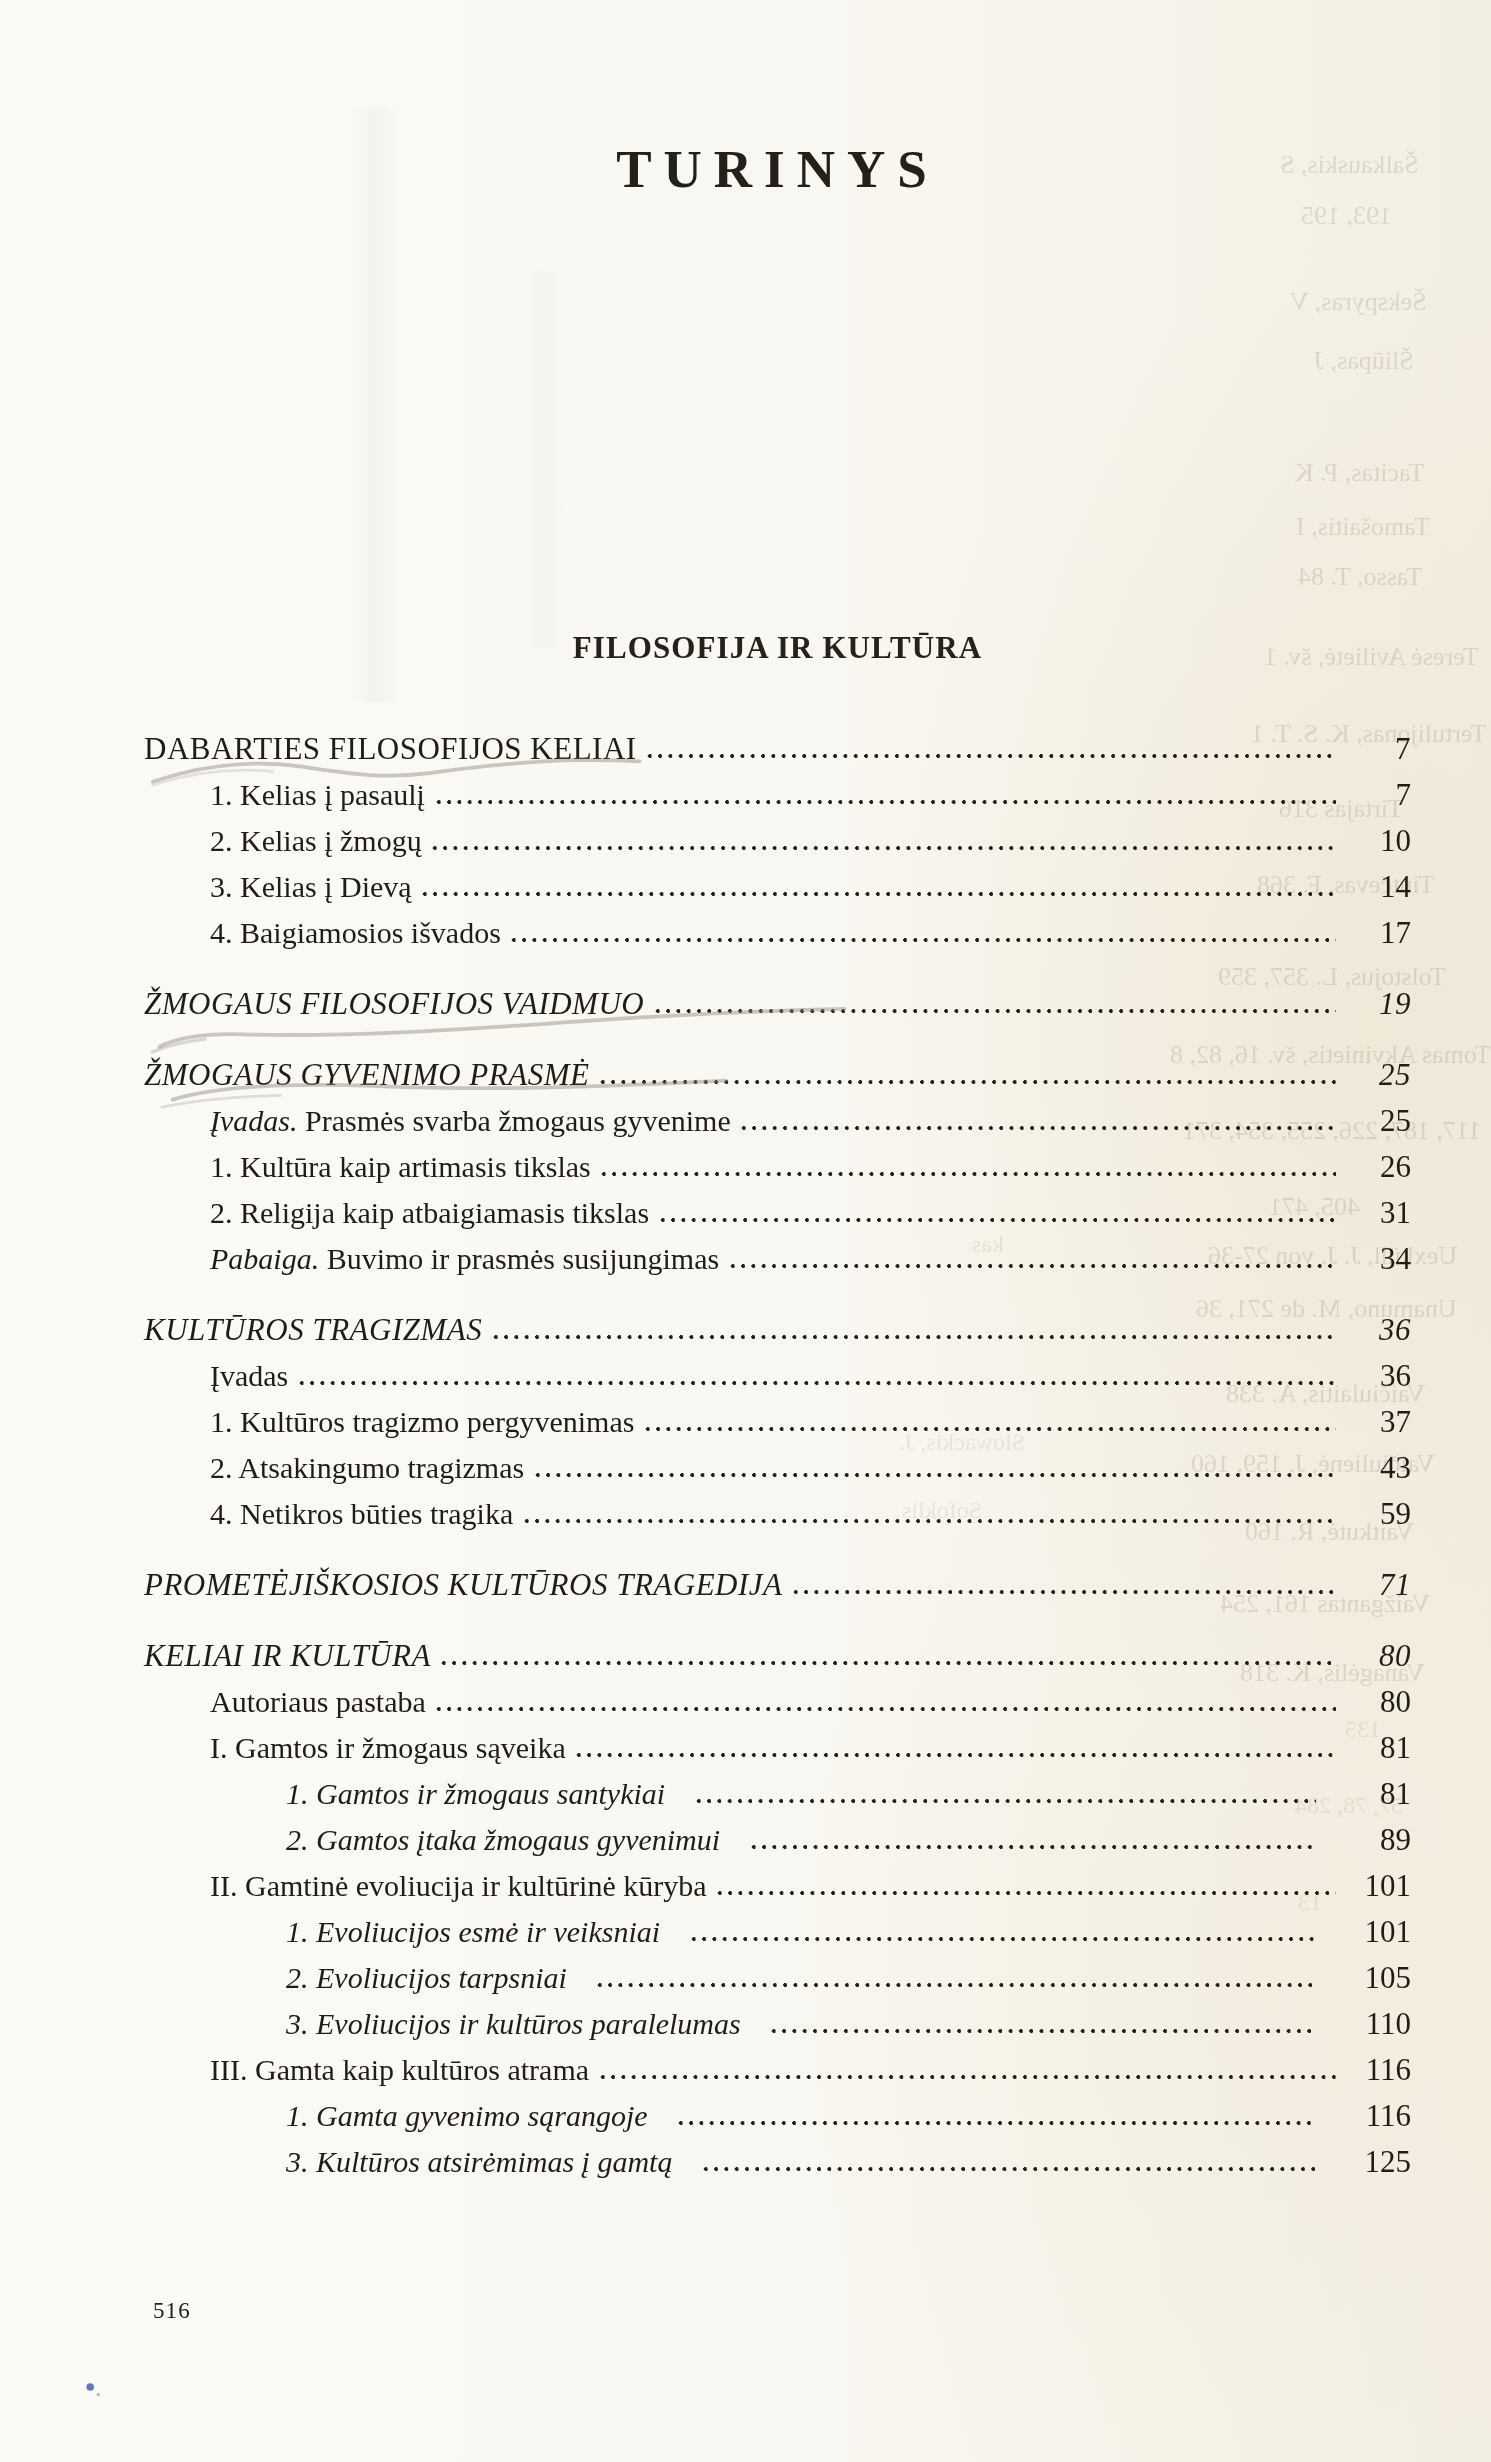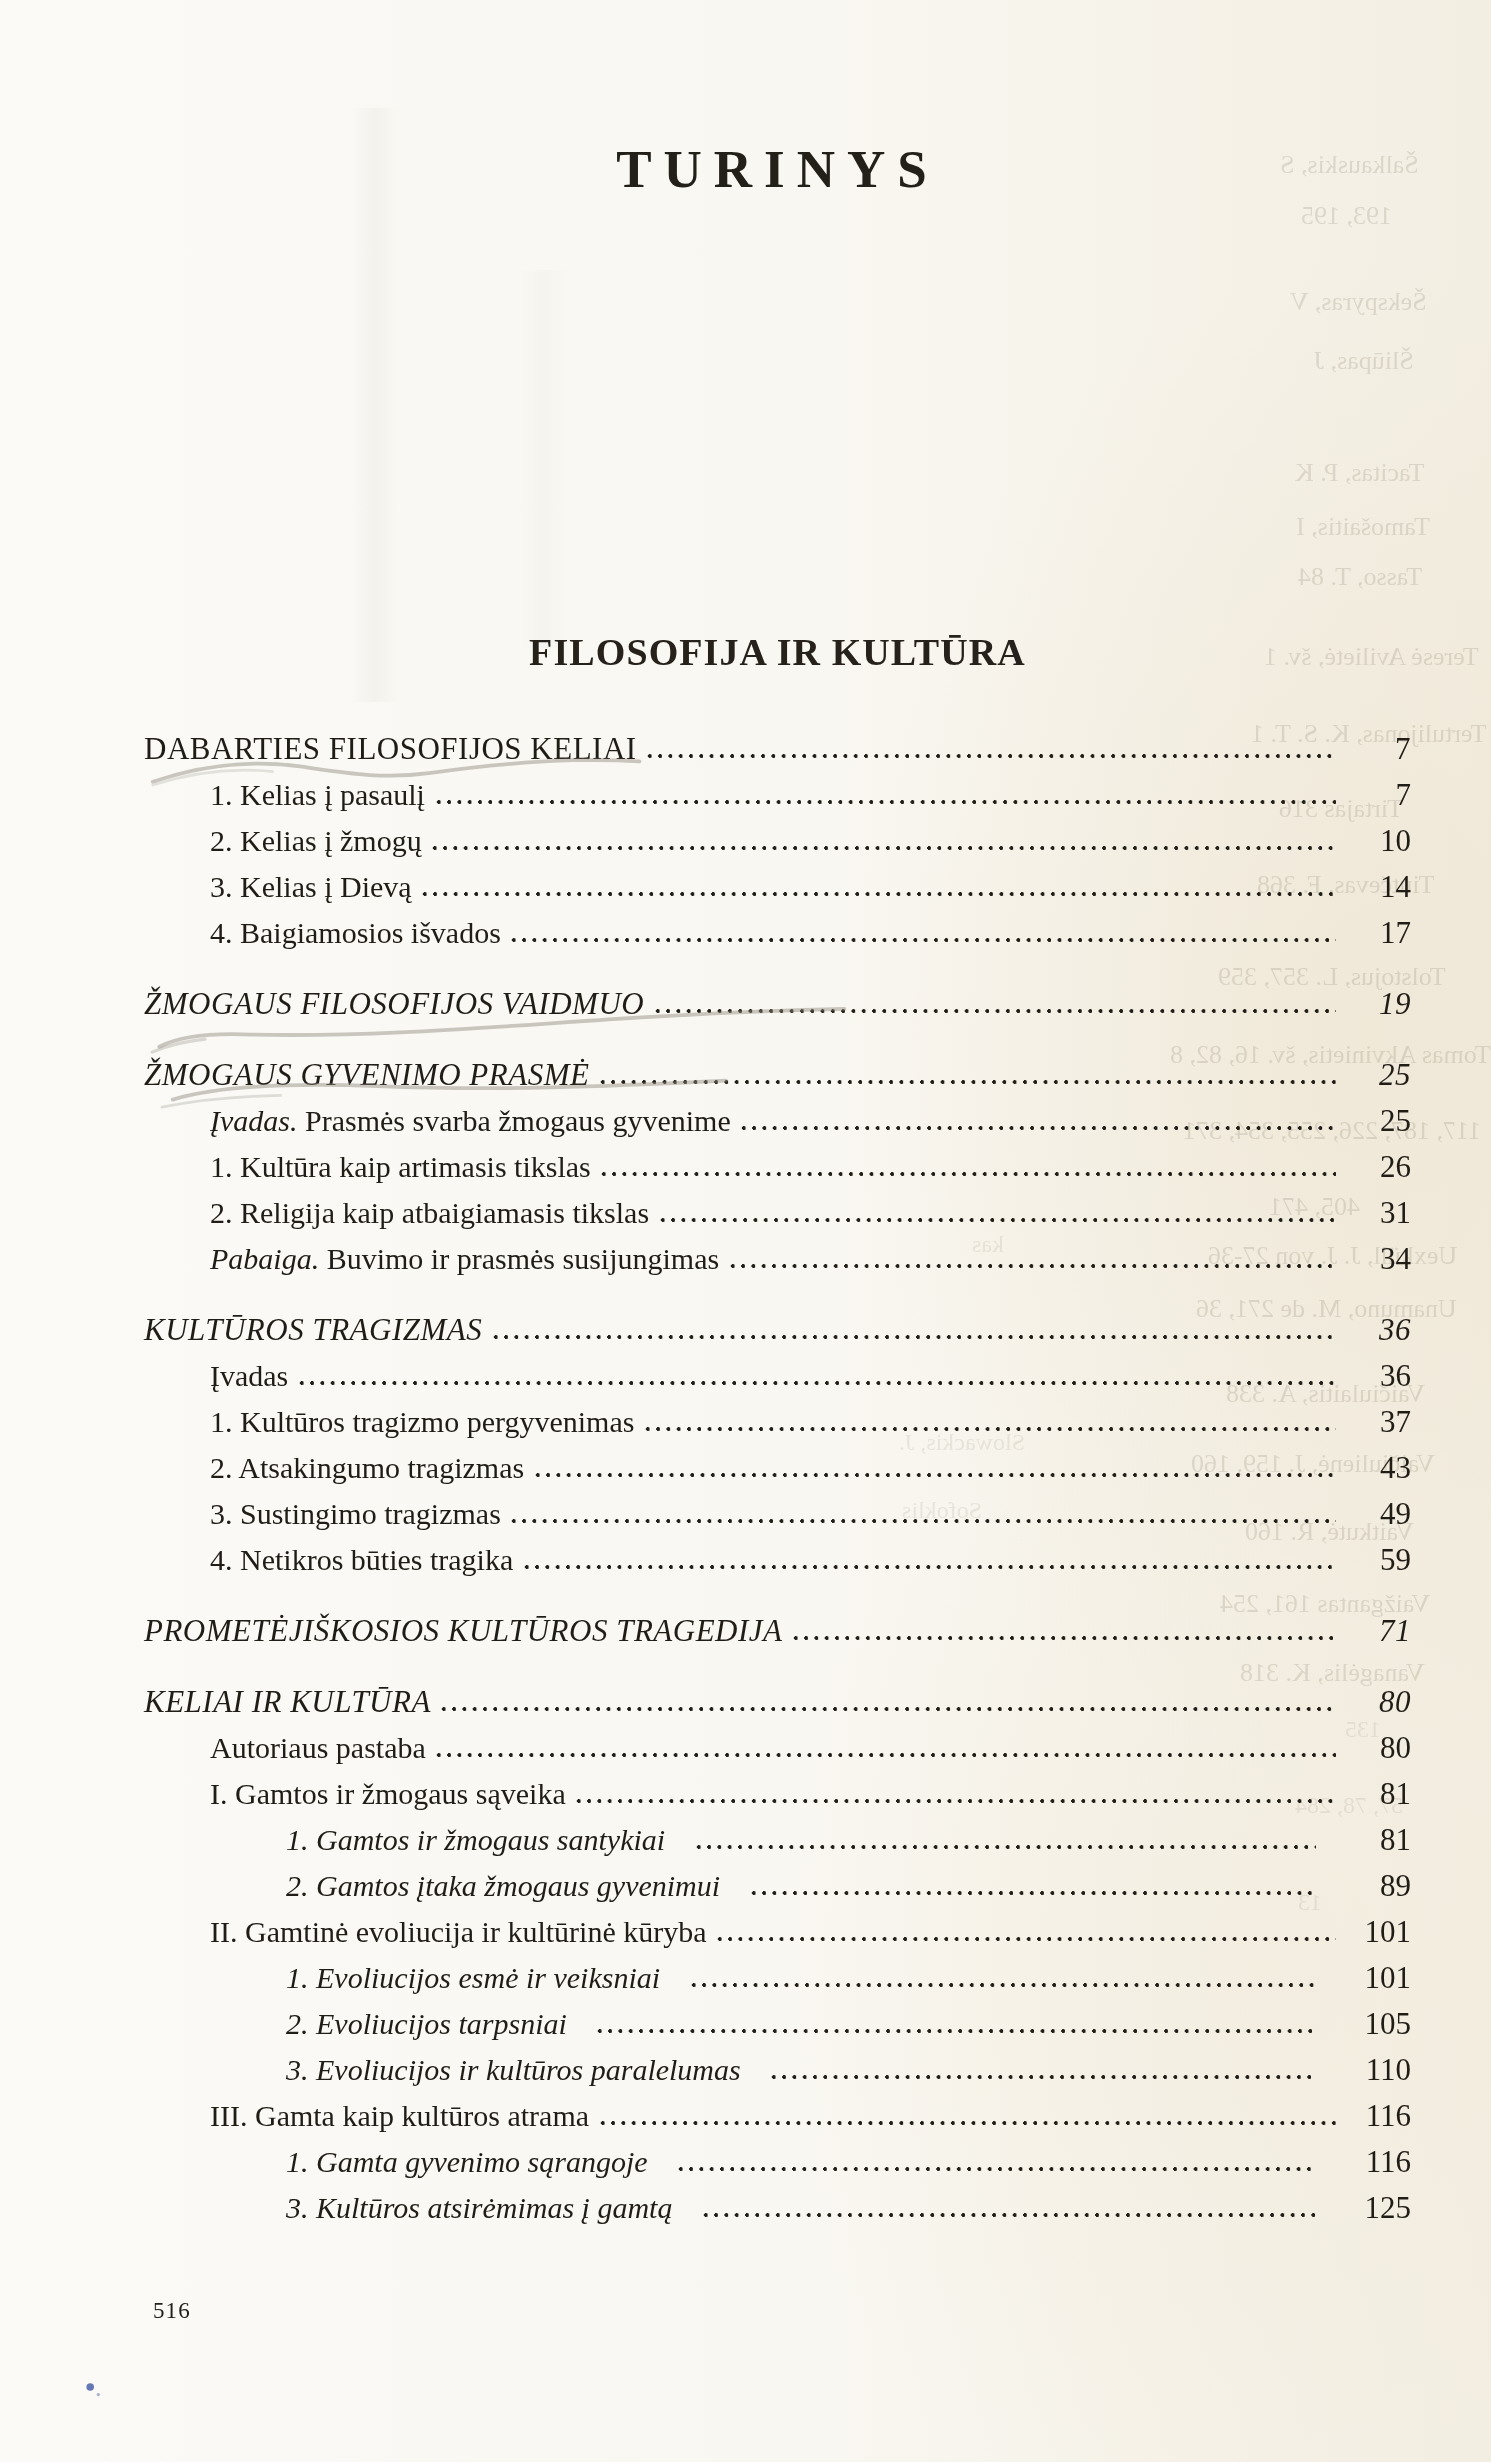--- a/index.html
+++ b/index.html
@@ -19,21 +19,21 @@
   .streak.s1{left:351px;}
   .streak.s2{left:518px;top:270px;height:378px;opacity:.6;}
 
   .doc-title{
     position:absolute;left:144px;top:139px;width:1267px;
     text-align:center;font-size:53px;font-weight:600;letter-spacing:12px;
     color:#23201a;
   }
   .part-heading{
     position:absolute;left:144px;top:630px;width:1267px;
-    text-align:center;font-size:38px;font-weight:700;letter-spacing:1.1px;
+    text-align:center;font-size:31px;font-weight:700;letter-spacing:1.1px;
     color:#26221b;
   }
   .toc{
     position:absolute;left:144px;top:719px;width:1267px;
   }
   .toc-row{
     display:flex;align-items:flex-end;height:46px;
     font-size:30px;line-height:1.08;white-space:nowrap;
   }
   .toc-row.gap{margin-top:25px;font-style:italic;}
@@ -178,25 +178,20 @@
         <span class="lbl">1. Kultūros tragizmo pergyvenimas</span>
         <span class="dots"></span>
         <span class="pgnum">37</span>
       </div>
       <div class="toc-row lvl1">
         <span class="lbl">2. Atsakingumo tragizmas</span>
         <span class="dots"></span>
         <span class="pgnum">43</span>
       </div>
       <div class="toc-row lvl1">
-        <span class="lbl">3. Sustingimo tragizmas</span>
-        <span class="dots"></span>
-        <span class="pgnum">49</span>
-      </div>
-      <div class="toc-row lvl1">
         <span class="lbl">4. Netikros būties tragika</span>
         <span class="dots"></span>
         <span class="pgnum">59</span>
       </div>
       <div class="toc-row lvl0 caps gap">
         <span class="lbl">PROMETĖJIŠKOSIOS KULTŪROS TRAGEDIJA</span>
         <span class="dots"></span>
         <span class="pgnum">71</span>
       </div>
       <div class="toc-row lvl0 caps gap">

